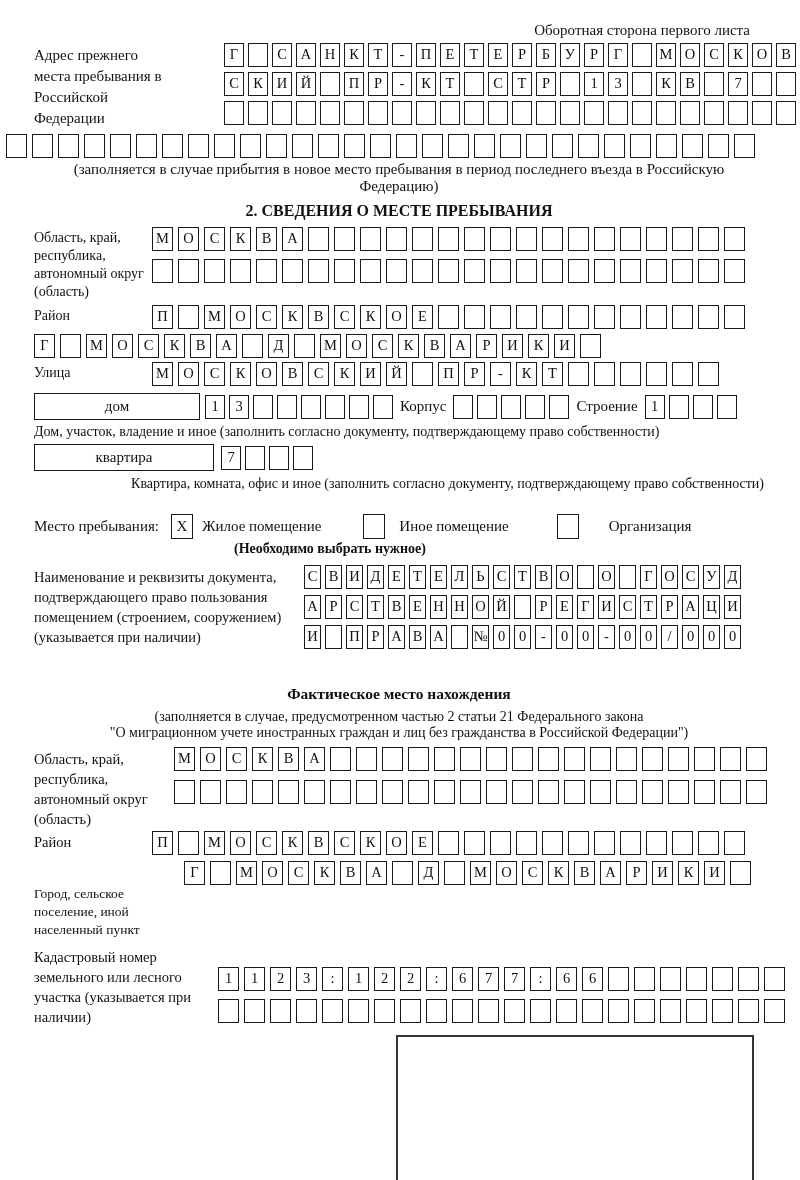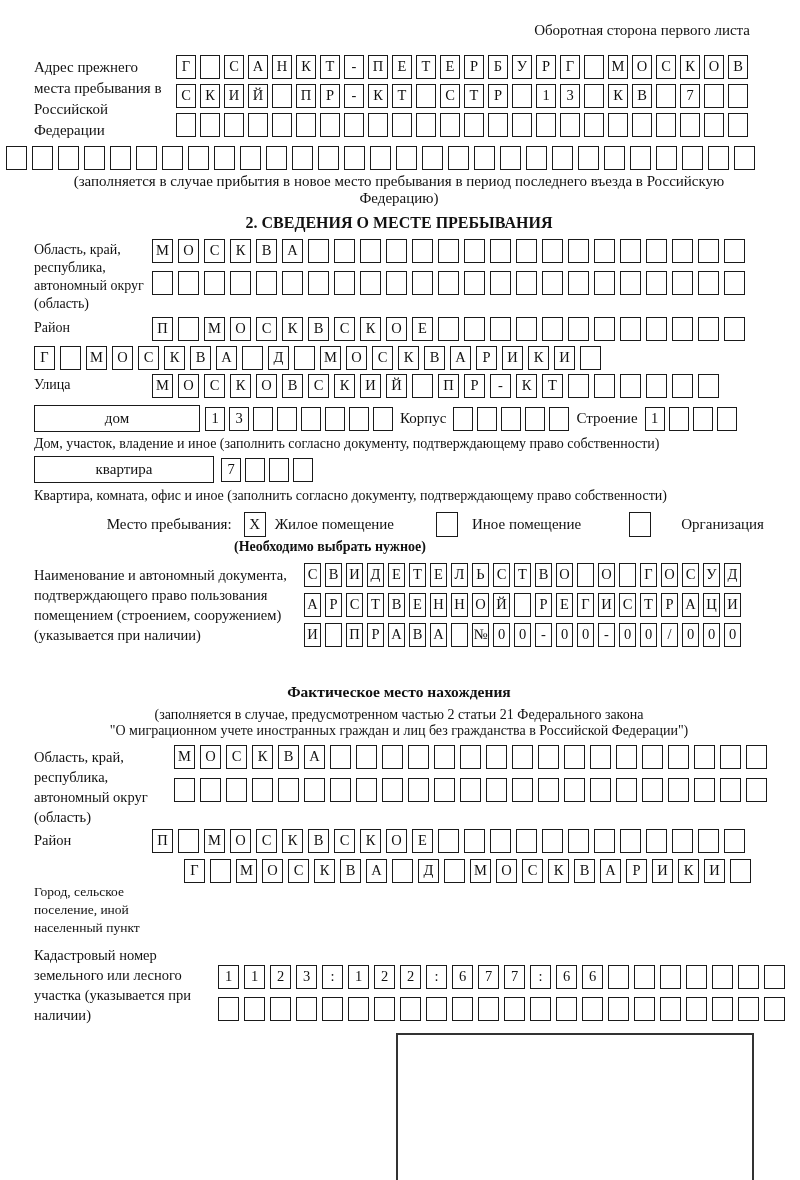--- a/index.html
+++ b/index.html
@@ -35,39 +35,39 @@
   .note { font-size:15px; text-align:center; }
   .section-title { font-size:16px; font-weight:bold; text-align:center; }
 
   .house-row { display:flex; align-items:center; margin-top:7px; }
   .named-box {
     border:1.6px solid #1a1a1a; height:27px; text-align:center;
     font-size:15px; line-height:24px; flex:0 0 auto;
   }
   .inline-lbl { font-size:15px; padding:0 7px; flex:0 0 auto; }
 
-  .stay-row { display:flex; align-items:center; margin-top:8px; font-size:15px;justify-content:flex-end; }
+  .stay-row { display:flex; align-items:center; margin-top:22px; font-size:15px; }
   .checkbox {
     display:inline-block; width:22px; height:25px; border:1.6px solid #1a1a1a;
     text-align:center; line-height:22px; font-size:15px; flex:0 0 auto;
   }
 
   .stamp-box {
     margin-left:362px; margin-top:8px;
     width:358px; height:175px; border:2px solid #333;
   }
 </style>
 </head>
 <body>
 
 <div class="page">
 
   <div class="header-note">Оборотная сторона первого листа</div>
 
-  <div class="field" style="margin-top:16px;">
+  <div class="field" style="margin-top:4px;gap:48px;">
     <div class="flabel w140" style="font-size:15px;line-height:21px;">Адрес прежнего места пребывания в Российской Федерации</div>
     <div class="rows">
       <div class="cells g24">
           <span class="cell">Г</span>
           <span class="cell"></span>
           <span class="cell">С</span>
           <span class="cell">А</span>
           <span class="cell">Н</span>
           <span class="cell">К</span>
           <span class="cell">Т</span>
@@ -352,41 +352,41 @@
   <div class="house-row" style="margin-top:4px;">
     <div class="named-box" style="width:180px;">квартира</div>
     <div style="width:7px;"></div>
     <div class="cells gsm">
         <span class="cell">7</span>
         <span class="cell"></span>
         <span class="cell"></span>
         <span class="cell"></span>
       </div>
   </div>
-  <div class="note" style="text-align:left;margin-top:5px;font-size:14px;">Квартира, комната, офис и иное (заполнить согласно документу, подтверждающему право собственности)</div>
+  <div class="note" style="text-align:right;margin-top:5px;font-size:14px;">Квартира, комната, офис и иное (заполнить согласно документу, подтверждающему право собственности)</div>
 
   <div class="stay-row">
     <span>Место пребывания:</span>
     <span style="width:12px;"></span>
     <span class="checkbox">X</span>
     <span style="width:9px;"></span>
     <span>Жилое помещение</span>
     <span style="width:42px;"></span>
     <span class="checkbox"></span>
     <span style="width:14px;"></span>
     <span>Иное помещение</span>
     <span style="width:48px;"></span>
     <span class="checkbox"></span>
     <span style="width:30px;"></span>
     <span>Организация</span>
   </div>
   <div class="note" style="text-align:left;margin-left:200px;margin-top:2px;font-size:14px;font-weight:bold;">(Необходимо выбрать нужное)</div>
 
   <div class="field" style="margin-top:8px;min-height:116px;">
-    <div class="flabel w265" style="font-size:14.5px;line-height:20px;">Наименование и автономный документа, подтверждающего право пользования помещением (строением, сооружением) (указывается при наличии)</div>
+    <div class="flabel w265" style="font-size:14.5px;line-height:20px;">Наименование и реквизиты документа, подтверждающего право пользования помещением (строением, сооружением) (указывается при наличии)</div>
     <div class="rows" style="gap:6px;">
       <div class="cells g21">
           <span class="cell">С</span>
           <span class="cell">В</span>
           <span class="cell">И</span>
           <span class="cell">Д</span>
           <span class="cell">Е</span>
           <span class="cell">Т</span>
           <span class="cell">Е</span>
           <span class="cell">Л</span>

